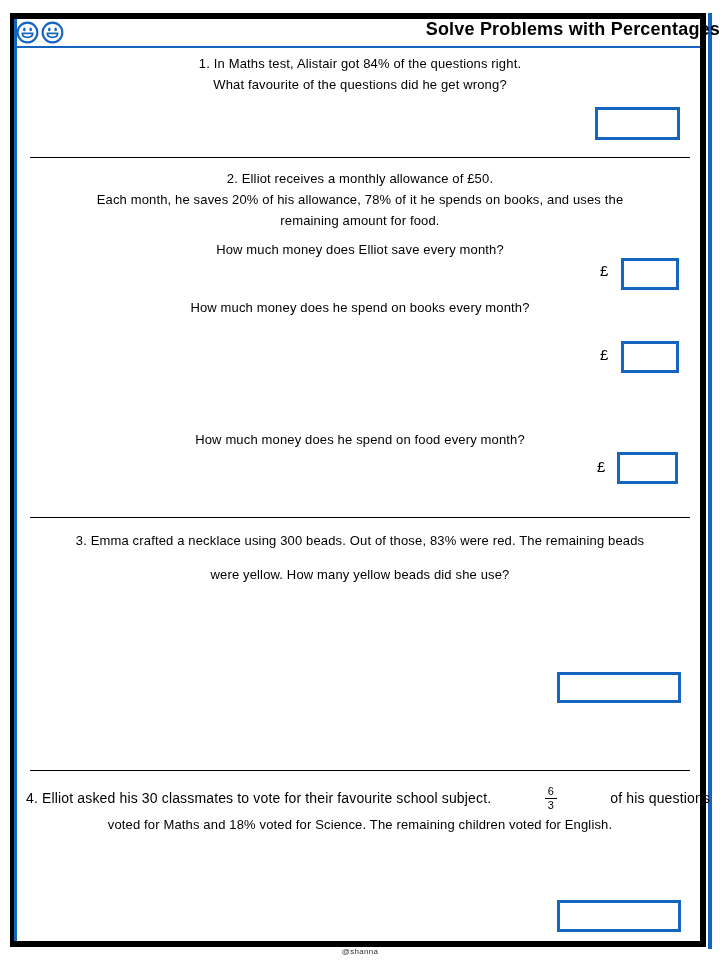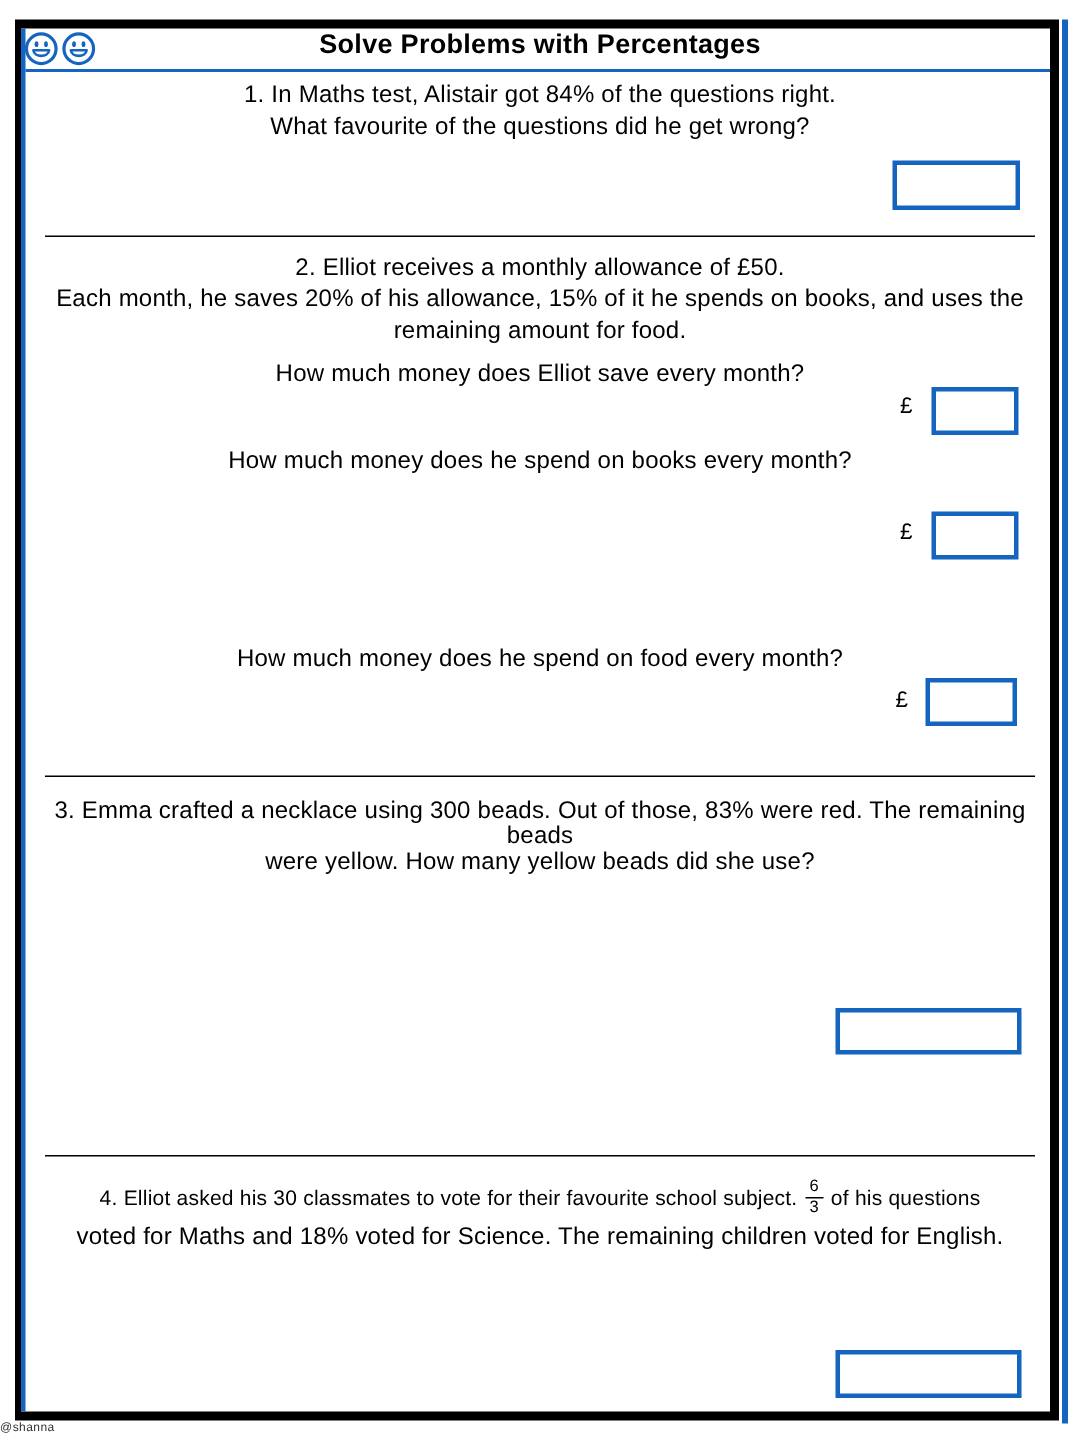--- a/index.html
+++ b/index.html
@@ -12,50 +12,50 @@
   .sheet-frame {
     position: absolute; left: 10px; top: 13px; width: 696px; height: 934px;
     border: 4px solid #000; border-top-width: 6px; border-bottom-width: 6px; border-right-width: 6px;
     background: transparent;
   }
   .accent-left  { position: absolute; left: 14px; top: 19px; width: 3px; height: 922px; background: var(--accent); }
   .accent-right { position: absolute; left: 708px; top: 13px; width: 4px; height: 936px; background: var(--accent); }
   .header-rule  { position: absolute; left: 17px; top: 46px; width: 683px; height: 2px; background: var(--accent); }
 
   .title {
-    position: absolute; left: 0; top: 19px; width: 720px; text-align: center;
+    position: absolute; left: 0; top: 19px; width: 720px; text-align: right;
     font-size: 18px; font-weight: bold; letter-spacing: 0.2px;
   }
   .smileys { position: absolute; left: 16px; top: 21px; display: flex; gap: 2px; }
   .smileys svg { display: block; }
 
   .line {
     position: absolute; left: 20px; width: 680px; text-align: center;
-    font-size: 16px; letter-spacing: 0.15px; line-height: 17px;
+    font-size: 13px; letter-spacing: 0.15px; line-height: 17px;
   }
   .sep { position: absolute; left: 30px; width: 660px; height: 1px; background: #000; }
 
   .abox {
     position: absolute; border: 3px solid var(--accent); background: #fff;
   }
   .abox.small { width: 58px; height: 32px; }
   .abox.wide  { width: 124px; height: 31px; }
   .currency { position: absolute; font-size: 15px; letter-spacing: 0; }
 
   .q4row {
     position: absolute; left: 10px; top: 782px; width: 700px; height: 32px;
-    display: flex; align-items: center; justify-content: center; gap: 5px;
-    font-size: 14px; letter-spacing: 0.15px;
+    display: flex; align-items: center; justify-content: space-between; gap: 5px;
+    font-size: 14px; letter-spacing: 0.15px; padding-left: 16px;
   }
   .fraction { display: inline-block; text-align: center; line-height: 1; }
   .fraction .num { display: block; font-size: 11px; padding: 0 3px 1px 3px; border-bottom: 1px solid #000; }
   .fraction .den { display: block; font-size: 11px; padding-top: 1px; }
 
   .watermark {
-    position: absolute; left: 0; top: 947px; width: 720px; text-align: left;
+    position: absolute; left: 0; top: 947px; width: 720px; text-align: center;
     font-size: 8px; color: #333; letter-spacing: 0.3px;
   }
 </style>
 </head>
 <body>
 
 <div class="page">
 
   <div class="sheet-frame"></div>
   <div class="accent-left"></div>
@@ -81,21 +81,21 @@
   </div>
   <div class="title">Solve Problems with Percentages</div>
   <div class="header-rule"></div>
 
   <div class="line" style="top:55px">1. In Maths test, Alistair got 84% of the questions right.</div>
   <div class="line" style="top:76px">What favourite of the questions did he get wrong?</div>
   <div class="abox" style="left:595px; top:107px; width:85px; height:33px;"></div>
   <div class="sep" style="top:157px"></div>
 
   <div class="line" style="top:170px">2. Elliot receives a monthly allowance of £50.</div>
-  <div class="line" style="top:191px">Each month, he saves 20% of his allowance, 15% of it he spends on books, and uses the</div>
+  <div class="line" style="top:191px">Each month, he saves 20% of his allowance, 78% of it he spends on books, and uses the</div>
   <div class="line" style="top:241px">How much money does Elliot save every month?</div>
 
   <div class="line" style="top:212px">remaining amount for food.</div>
   <span class="currency" style="left:600px; top:262px">£</span>
   <div class="abox small" style="left:621px; top:258px"></div>
 
   <div class="line" style="top:299px">How much money does he spend on books every month?</div>
   <span class="currency" style="left:600px; top:346px">£</span>
   <div class="abox small" style="left:621px; top:341px"></div>
 

